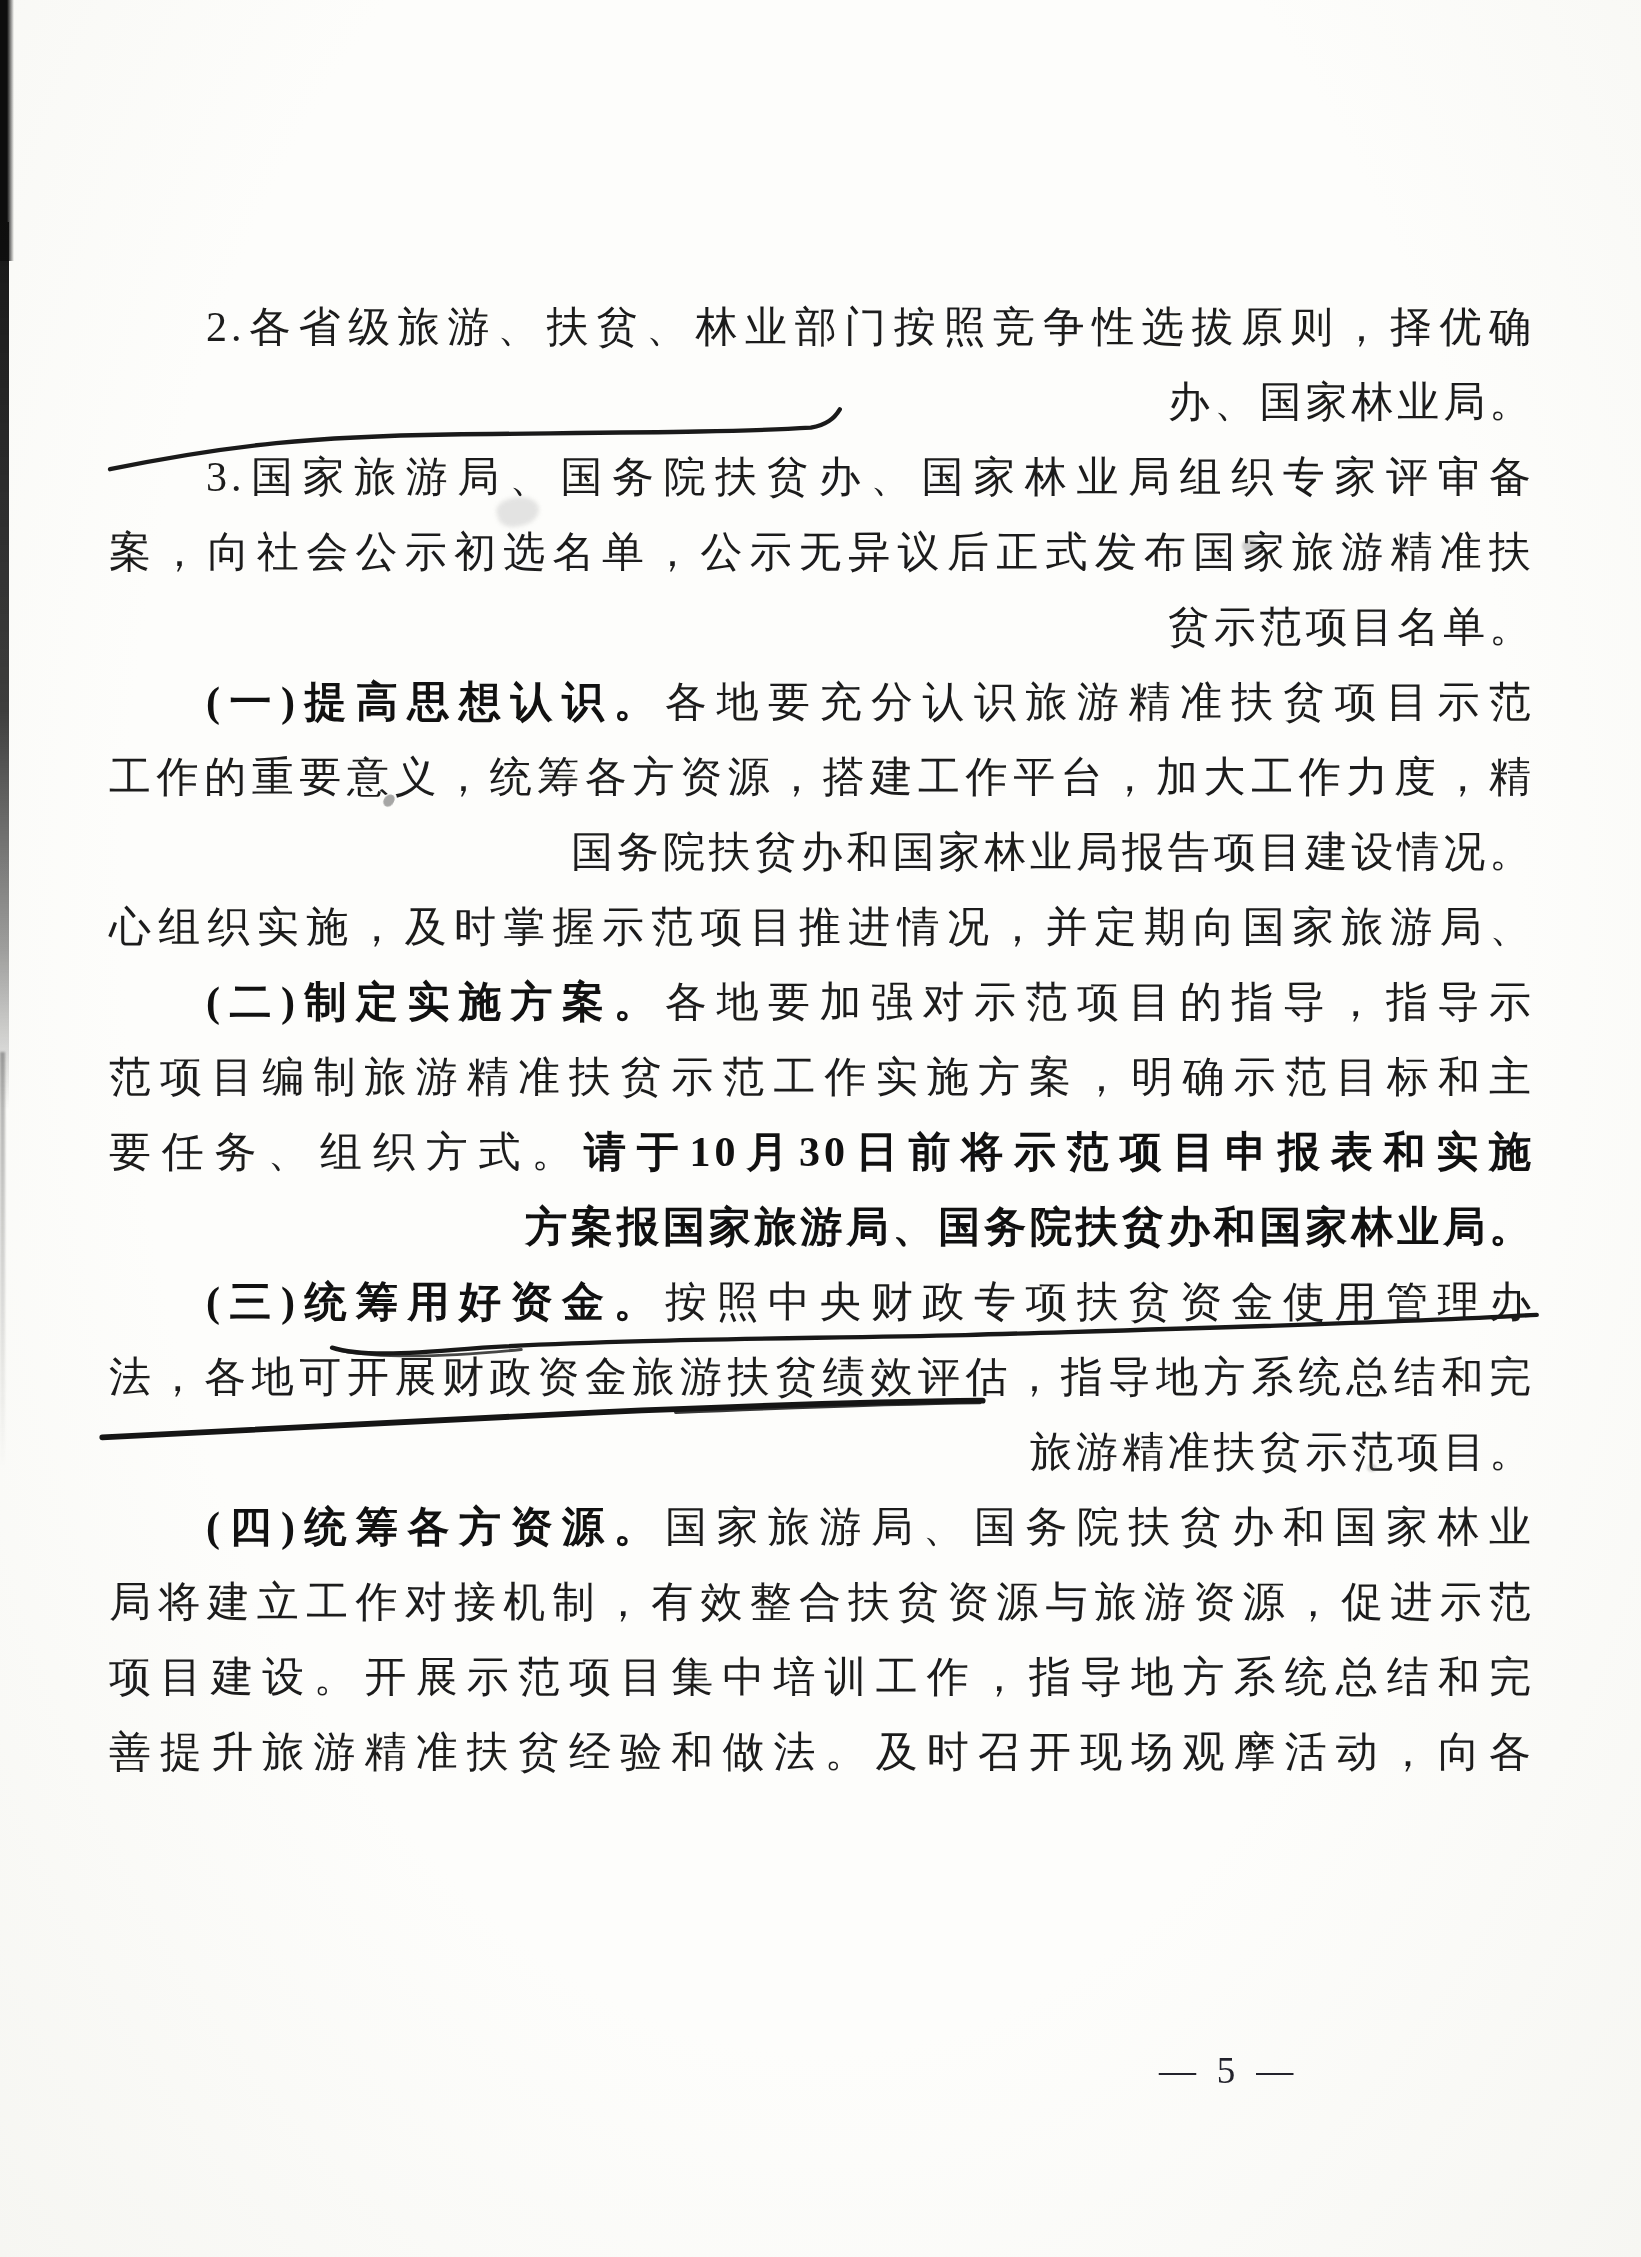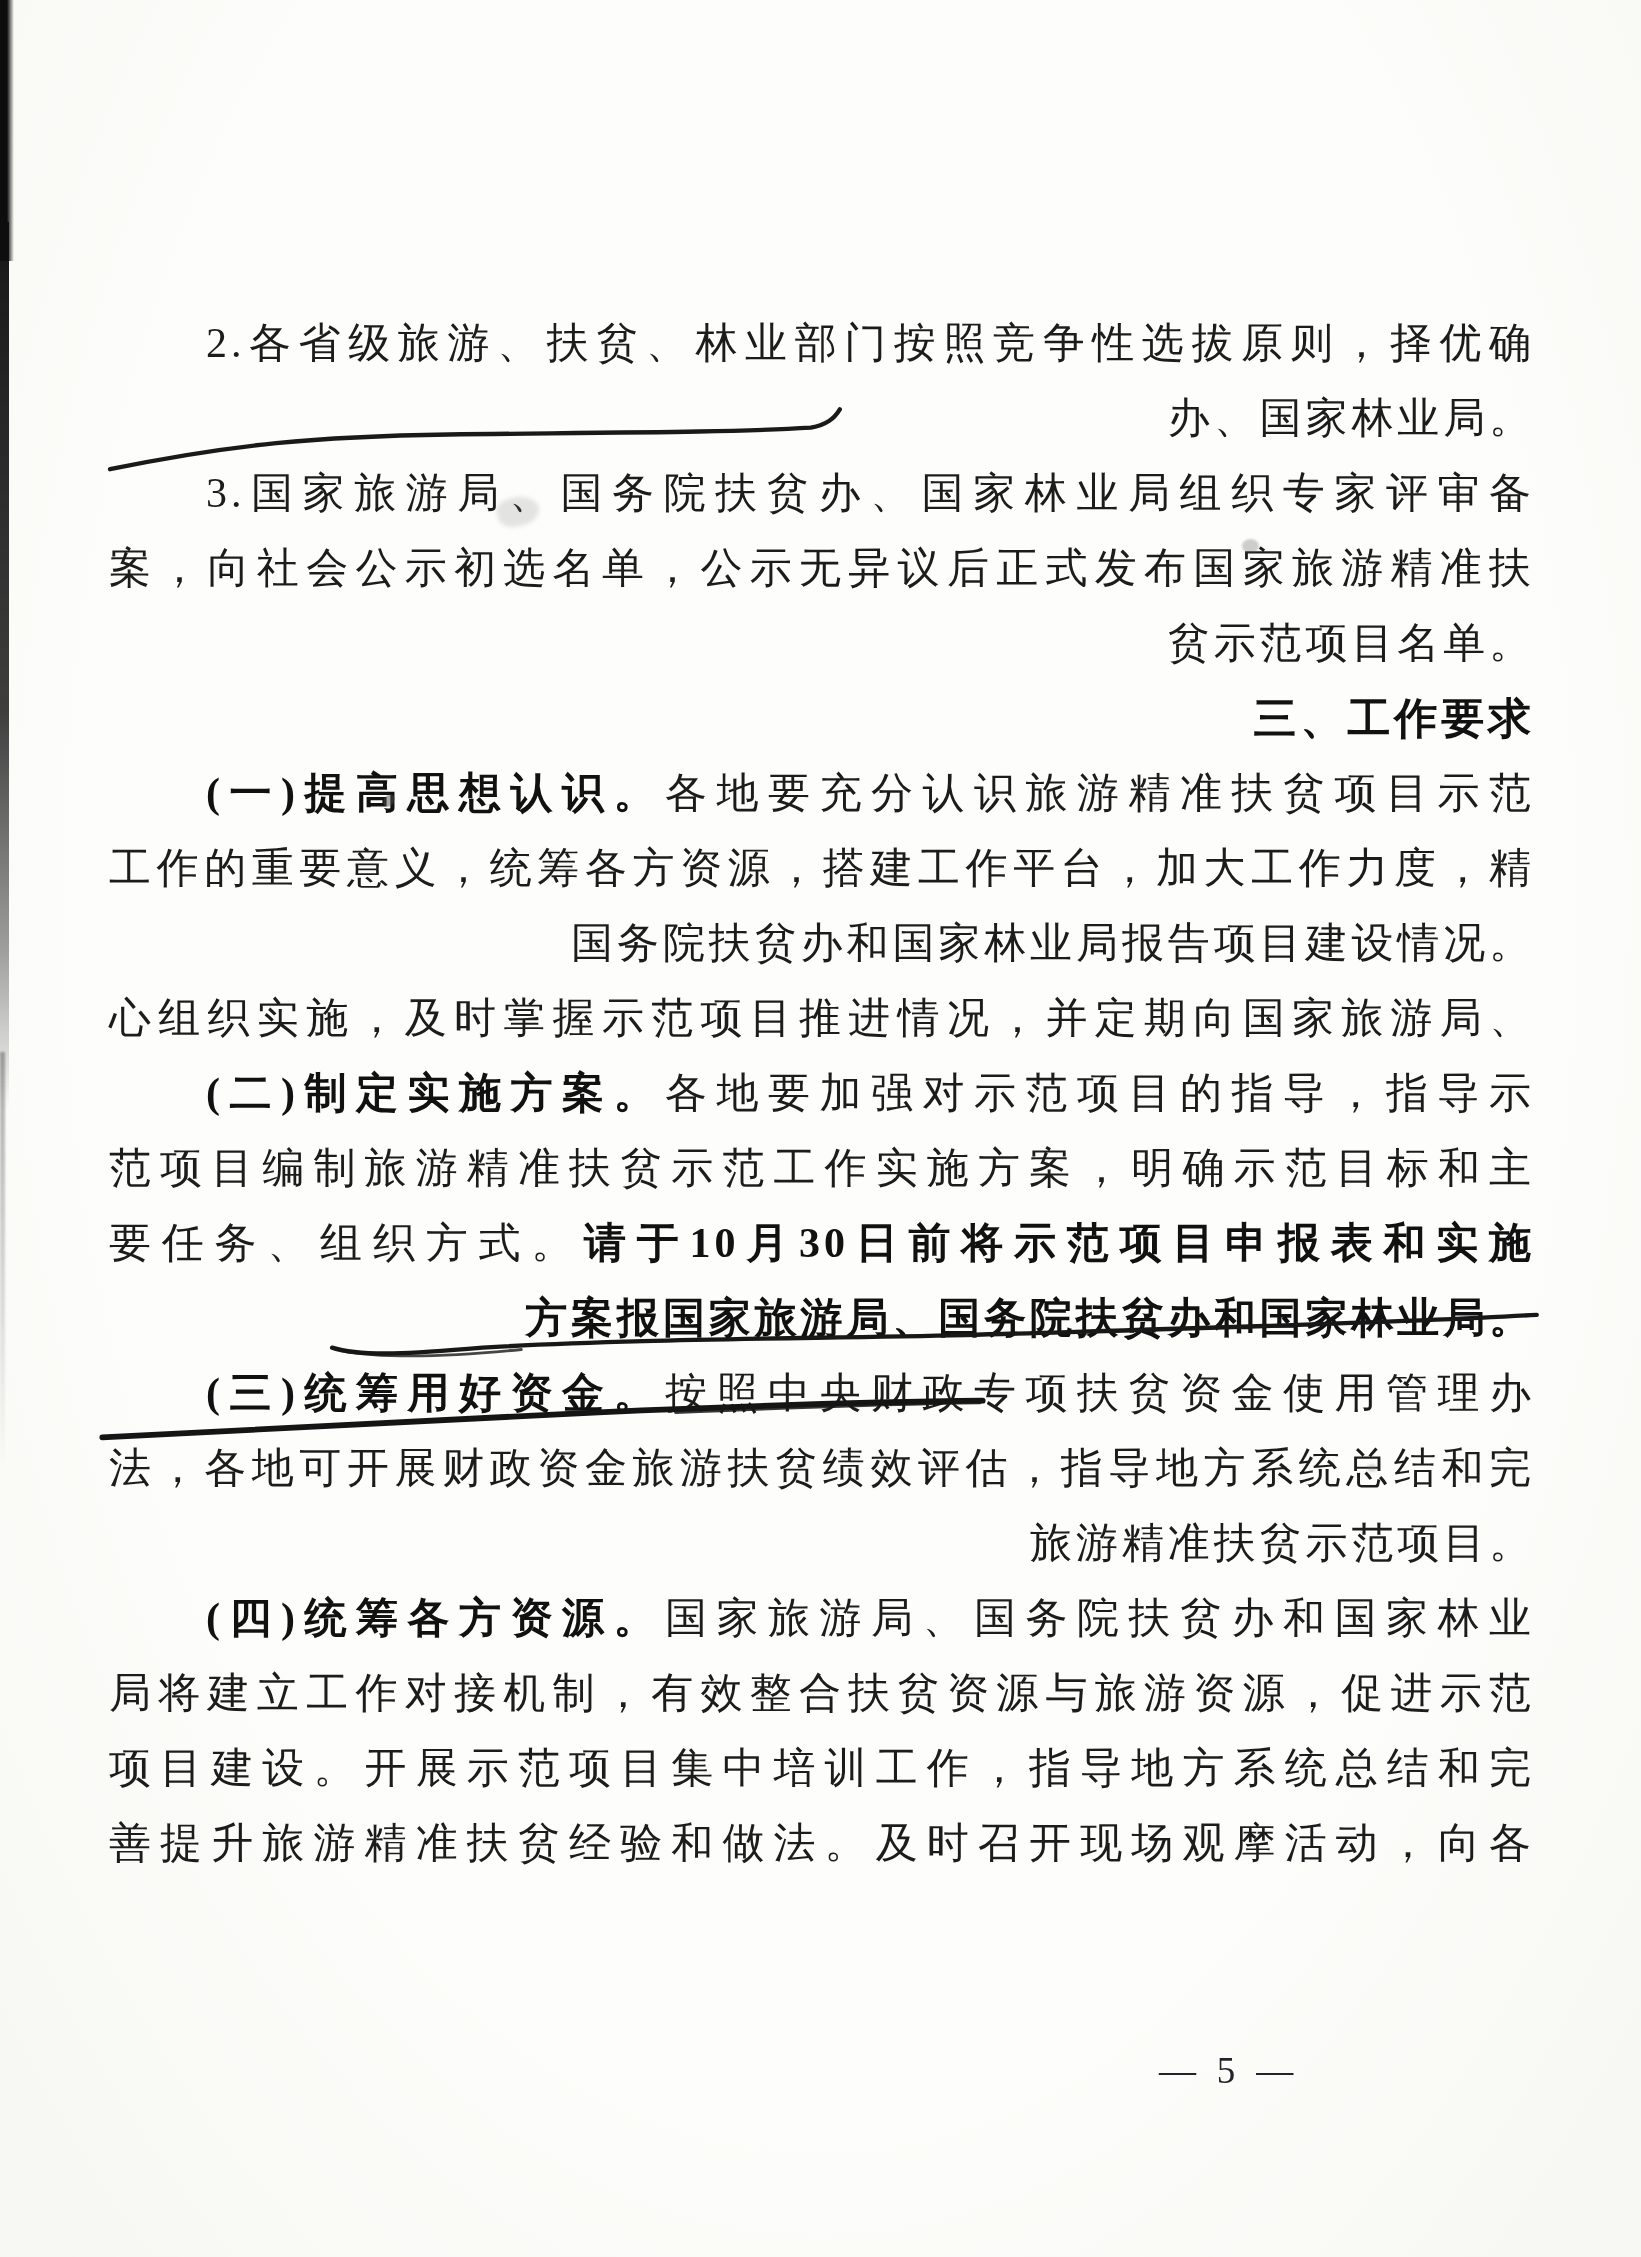--- a/index.html
+++ b/index.html
@@ -21,21 +21,21 @@
     background:linear-gradient(to right,#0d0d0d 50%,rgba(13,13,13,0) 100%);
     filter:blur(0.6px);}
   .edge-mid{position:absolute;left:0;top:222px;width:8.7px;height:888px;
     background:linear-gradient(to bottom,rgba(14,14,14,.96),rgba(28,28,28,.85) 55%,rgba(45,45,45,.45) 82%,rgba(70,70,70,0));
     filter:blur(0.6px);}
   .edge-tail{position:absolute;left:0;top:1052px;width:4.8px;height:415px;
     background:linear-gradient(to bottom,rgba(55,55,55,.4),rgba(90,90,90,0));
     filter:blur(0.8px);}
 
   .doc-body{
-    position:absolute;left:109px;top:306px;width:1426px;
+    position:absolute;left:109px;top:290px;width:1426px;
   }
   .line{
     height:75px;line-height:75px;
     font-size:42px;
     letter-spacing:3.9px;
     white-space:nowrap;
     color:#1c1c1c;
     text-align:right;
   }
   .line.j{
@@ -82,21 +82,20 @@
 <div class="edge-top"></div>
 <div class="edge-mid"></div>
 <div class="edge-tail"></div>
 
 <div class="doc-body">
     <div class="line j ind"><span>2.各省级旅游、扶贫、林业部门按照竞争性选拔原则，择优确</span></div>
     <div class="line"><span>办、国家林业局。</span></div>
     <div class="line j ind"><span>3.国家旅游局、国务院扶贫办、国家林业局组织专家评审备</span></div>
     <div class="line j"><span>案，向社会公示初选名单，公示无异议后正式发布国家旅游精准扶</span></div>
     <div class="line"><span>贫示范项目名单。</span></div>
-    <div class="line ind head"><span class="b">三、工作要求</span></div>
     <div class="line j ind"><span class="b">(一)提高思想认识。</span><span>各地要充分认识旅游精准扶贫项目示范</span></div>
     <div class="line j"><span>工作的重要意义，统筹各方资源，搭建工作平台，加大工作力度，精</span></div>
     <div class="line"><span>国务院扶贫办和国家林业局报告项目建设情况。</span></div>
     <div class="line j"><span>心组织实施，及时掌握示范项目推进情况，并定期向国家旅游局、</span></div>
     <div class="line j ind"><span class="b">(二)制定实施方案。</span><span>各地要加强对示范项目的指导，指导示</span></div>
     <div class="line j"><span>范项目编制旅游精准扶贫示范工作实施方案，明确示范目标和主</span></div>
     <div class="line j"><span>要任务、组织方式。</span><span class="b">请于10月30日前将示范项目申报表和实施</span></div>
     <div class="line"><span class="b">方案报国家旅游局、国务院扶贫办和国家林业局。</span></div>
     <div class="line j ind"><span class="b">(三)统筹用好资金。</span><span>按照中央财政专项扶贫资金使用管理办</span></div>
     <div class="line j"><span>法，各地可开展财政资金旅游扶贫绩效评估，指导地方系统总结和完</span></div>

